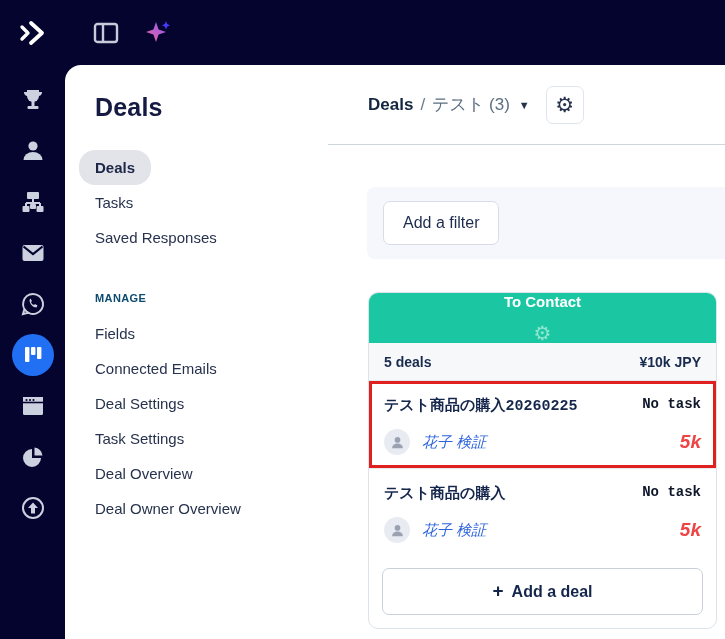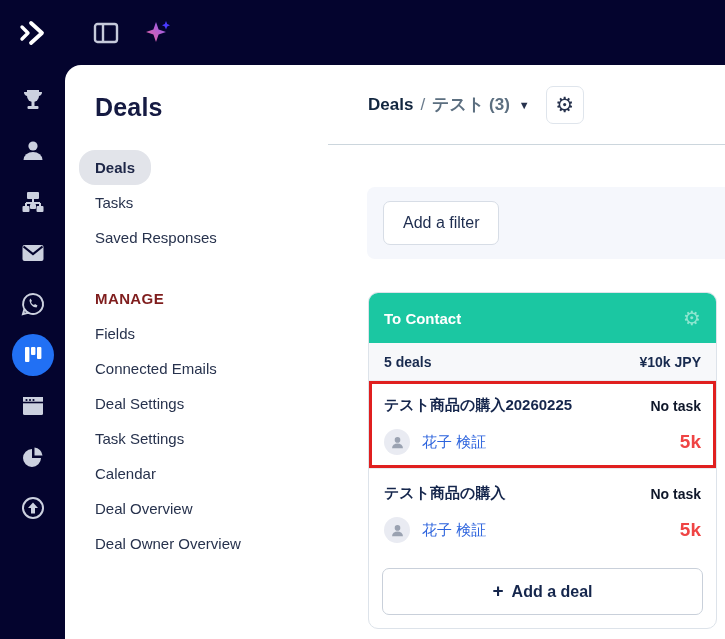--- a/index.html
+++ b/index.html
@@ -18,50 +18,50 @@
   .rail { position:absolute; left:0; top:65px; bottom:0; width:65px; display:flex; flex-direction:column; align-items:center; padding-top:14px; }
   .rail-item { width:42px; height:42px; margin-bottom:9px; display:flex; align-items:center; justify-content:center; cursor:pointer; }
   .rail-item svg { display:block; }
   .rail-item.active { background:#2170f4; border-radius:50%; }
 
   
   .sidebar { position:absolute; left:65px; top:65px; bottom:0; width:263px; background:#ffffff; border-top-left-radius:16px; padding:28px 24px 0 30px; overflow:hidden; }
   .sb-title { font-size:25px; font-weight:bold; color:#151a42; letter-spacing:.2px; margin-bottom:28px; }
   .sb-nav-item { font-size:15px; color:#27324d; line-height:35px; cursor:pointer; white-space:nowrap; }
   .sb-pill { display:inline-block; background:#e2e4ea; border-radius:16px; padding:0 16px; margin-left:-16px; font-weight:bold; color:#1d2647; }
-  .sb-heading { font-size:15px; font-weight:bold; color:#7f1d1d; letter-spacing:.4px; margin-top:26px; line-height:35px; }
+  .sb-heading { font-size:11px; font-weight:bold; color:#0c4a6e; letter-spacing:.4px; margin-top:26px; line-height:35px; }
 
   
   .main { position:absolute; left:328px; top:65px; right:0; bottom:0; background:#ffffff; overflow:hidden; }
   .crumb-row { height:80px; display:flex; align-items:center; padding-left:40px; border-bottom:1px solid #ccd6dd; }
   .crumb-root { font-size:17px; font-weight:bold; color:#12263f; cursor:pointer; }
   .crumb-sep { font-size:17px; color:#6b7c8d; margin:0 7px; }
-  .crumb-current { font-size:17px; color:#5c6f80; cursor:pointer;font-weight:bold; }
+  .crumb-current { font-size:17px; color:#5c6f80; cursor:pointer; }
   .crumb-caret { font-size:11px; color:#27324d; margin-left:9px; cursor:pointer; }
   .gear-btn { margin-left:16px; width:38px; height:38px; border:1px solid #dfe5ec; border-radius:7px; background:#fff; display:flex; align-items:center; justify-content:center; cursor:pointer; }
   .gear-glyph { font-size:21px; color:#27324d; line-height:1; }
 
   .filter-strip { margin:42px 0 0 39px; height:72px; background:#f5f7fc; border-radius:8px 0 0 8px; display:flex; align-items:center; padding-left:16px; }
   .filter-btn { background:#fff; border:1px solid #d7dde6; border-radius:7px; height:44px; padding:0 19px; font-size:16px; color:#1d2c4e; display:flex; align-items:center; cursor:pointer; }
 
   
   .board { margin:33px 0 0 40px; width:349px; }
   .col { border:1px solid #dde3ea; border-radius:10px; background:#fff; overflow:hidden; }
-  .col-head { height:50px; background:#1bc7a2; display:flex; align-items:center; justify-content:space-between; padding:0 15px; cursor:pointer; }
+  .col-head { height:50px; background:#1bc7a2; display:flex; align-items:center; justify-content:space-between; padding:0 15px; cursor:pointer;flex-direction:column; }
   .col-title { color:#fff; font-size:15px; font-weight:bold; }
   .col-gear { font-size:20px; color:#8fe6d0; line-height:1; cursor:pointer; }
   .col-stats { height:38px; background:#f7f8fa; border-bottom:1px solid #e7ebf0; display:flex; align-items:center; justify-content:space-between; padding:0 15px; }
   .stat-txt { font-size:14px; font-weight:bold; color:#182a4e; }
   .card { background:#fff; padding:15px 15px 13px; }
   .card.flagged { border:3px solid #e01f1f; padding:12px 12px 10px; }
   .card + .card { border-top:1px solid #e7ebf0; }
-  .card-row1 { display:flex; align-items:center; justify-content:space-between; }
+  .card-row1 { display:flex; align-items:flex-start; justify-content:space-between;font-family:Liberation Mono, monospace; }
   .card-title { font-size:15px; font-weight:bold; color:#15264c; }
   .card-task { font-size:14px; font-weight:bold; color:#0f172a; white-space:nowrap; margin-left:8px; }
-  .card-row2 { display:flex; align-items:center; margin-top:14px; }
+  .card-row2 { display:flex; align-items:center; margin-top:14px;font-style:italic; }
   .avatar { width:26px; height:26px; border-radius:50%; background:#e9ebf2; display:flex; align-items:center; justify-content:center; flex:none; }
   .card-contact { font-size:15px; color:#2c63dd; margin-left:12px; cursor:pointer; }
   .card-value { font-size:19px; font-weight:bold; color:#ef4444; margin-left:auto; }
   .add-deal-wrap { padding:12px 13px 13px; }
   .add-deal-btn { width:100%; height:47px; background:#fff; border:1px solid #c9d0da; border-radius:7px; display:flex; align-items:center; justify-content:center; font-size:16px; font-weight:bold; color:#15264c; cursor:pointer; }
   .plus { font-size:19px; font-weight:bold; margin-right:8px; position:relative; top:-1px; }
 </style>
 </head>
 <body>
 
@@ -168,21 +168,20 @@
     <div class="sb-title">Deals</div>
     <div class="sb-nav-item"><span class="sb-pill">Deals</span></div>
     <div class="sb-nav-item">Tasks</div>
     <div class="sb-nav-item">Saved Responses</div>
 
     <div class="sb-heading">MANAGE</div>
     <div class="sb-nav-item">Fields</div>
     <div class="sb-nav-item">Connected Emails</div>
     <div class="sb-nav-item">Deal Settings</div>
     <div class="sb-nav-item">Task Settings</div>
-    <div class="sb-nav-item">Calendar</div>
 
     <div class="sb-nav-item">Deal Overview</div>
     <div class="sb-nav-item">Deal Owner Overview</div>
   </div>
 
   <div class="main">
 
     <div class="crumb-row">
       <span class="crumb-root">Deals</span>
       <span class="crumb-sep">/</span>

